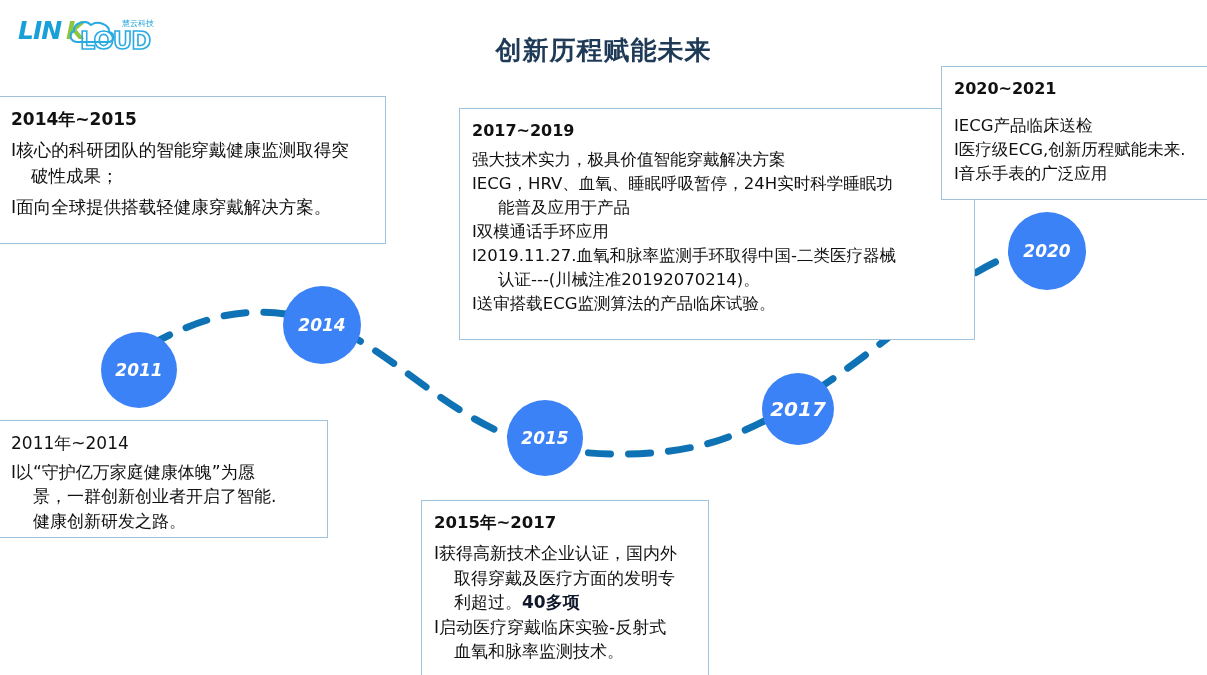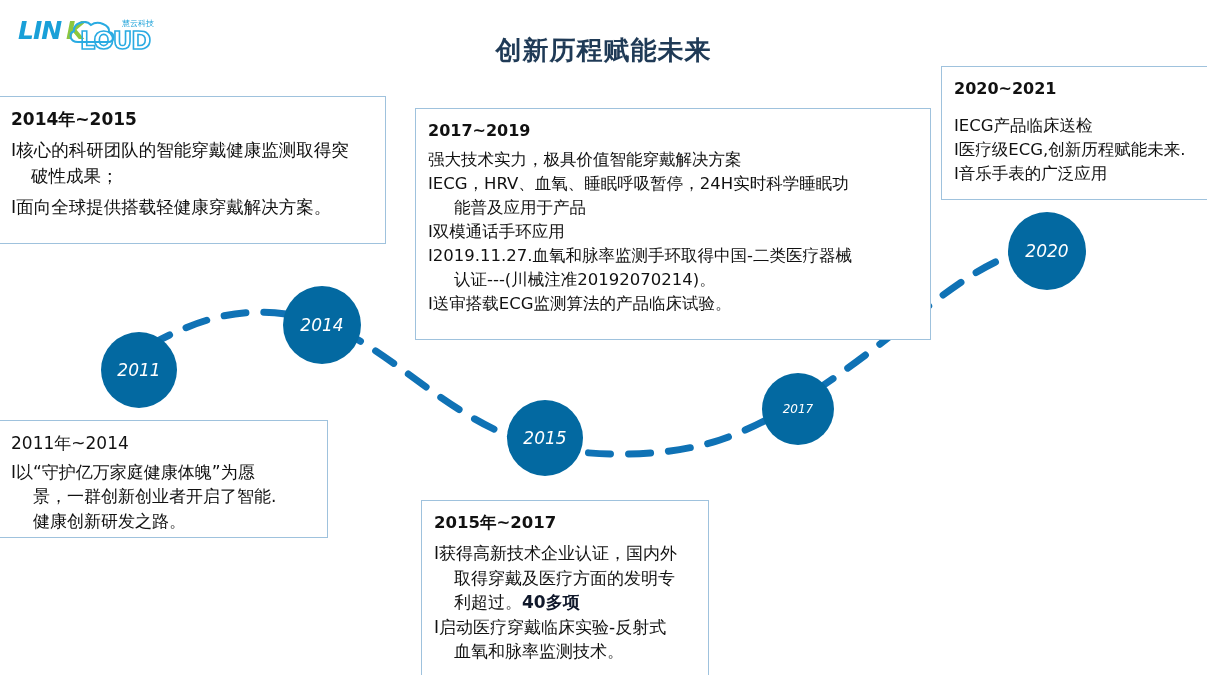--- a/index.html
+++ b/index.html
@@ -25,29 +25,29 @@
     letter-spacing:1px;
     font-family:"DejaVu Sans","Liberation Sans",sans-serif;
   }
 
   
   .curve{position:absolute;left:0;top:0;width:1207px;height:675px;pointer-events:none;}
 
   
   .node{
     position:absolute;border-radius:50%;
-    background:#0369a1;
+    background:#3b82f6;
     display:flex;align-items:center;justify-content:center;
-    color:#ffffff;font-style:italic;font-weight:normal;
+    color:#ffffff;font-style:italic;font-weight:bold;
     font-family:"DejaVu Sans","Liberation Sans",sans-serif;
   }
   .node.n2011{left:101px;top:332px;width:76px;height:76px;font-size:17px;}
   .node.n2014{left:283px;top:286px;width:78px;height:78px;font-size:17px;}
   .node.n2015{left:507px;top:400px;width:76px;height:76px;font-size:17px;}
-  .node.n2017{left:762px;top:373px;width:72px;height:72px;font-size:12px;}
+  .node.n2017{left:762px;top:373px;width:72px;height:72px;font-size:20px;}
   .node.n2020{left:1008px;top:212px;width:78px;height:78px;font-size:17px;}
 
   
   .box{
     position:absolute;
     background:#ffffff;
     border:1px solid #9fc2dd;
     box-sizing:border-box;
     padding:10px 12px 10px 12px;
     color:#111111;
@@ -58,21 +58,21 @@
   .box .ind{display:block;}
   .red{color:#0f172a;font-weight:bold;}
 
   
   #box-2014{left:-2px;top:96px;width:388px;height:148px;font-size:17.5px;}
   #box-2014 .hd{font-size:17px;margin-bottom:6px;}
   #box-2014 .ind{padding-left:20px;}
   #box-2014 .ln{margin-bottom:1px;}
   #box-2014 .gap{height:6px;}
 
-  #box-2017{left:415px;top:108px;width:516px;height:232px;font-size:16.5px;}
+  #box-2017{left:459px;top:108px;width:516px;height:232px;font-size:16.5px;}
   #box-2017 .hd{font-size:16px;margin-bottom:6px;}
   #box-2017 .ind{padding-left:26px;}
 
   #box-2020{left:941px;top:66px;width:268px;height:134px;font-size:16.5px;}
   #box-2020 .hd{font-size:16px;margin-bottom:14px;}
 
   #box-2011{left:-2px;top:420px;width:330px;height:118px;font-size:17px;}
   #box-2011 .hd{font-weight:normal;font-size:17px;margin-bottom:4px;}
   #box-2011 .ind{padding-left:22px;}
 

